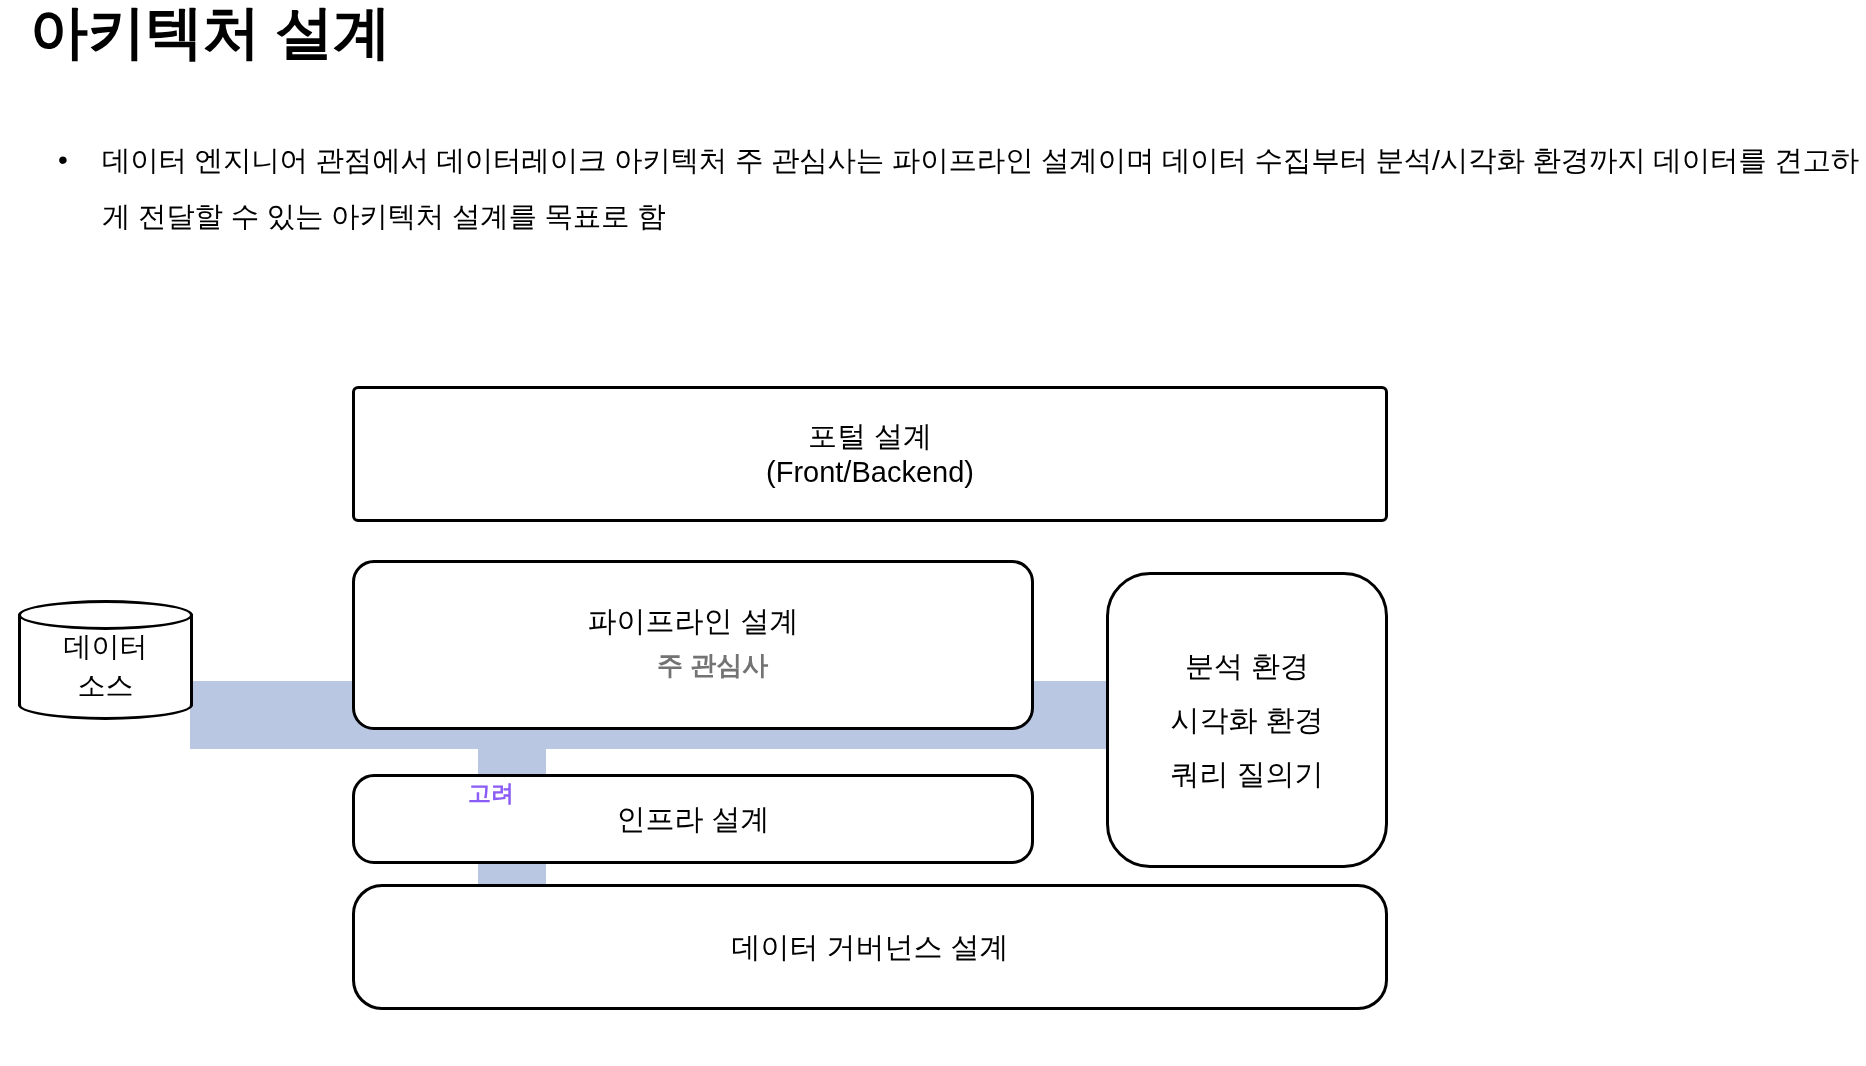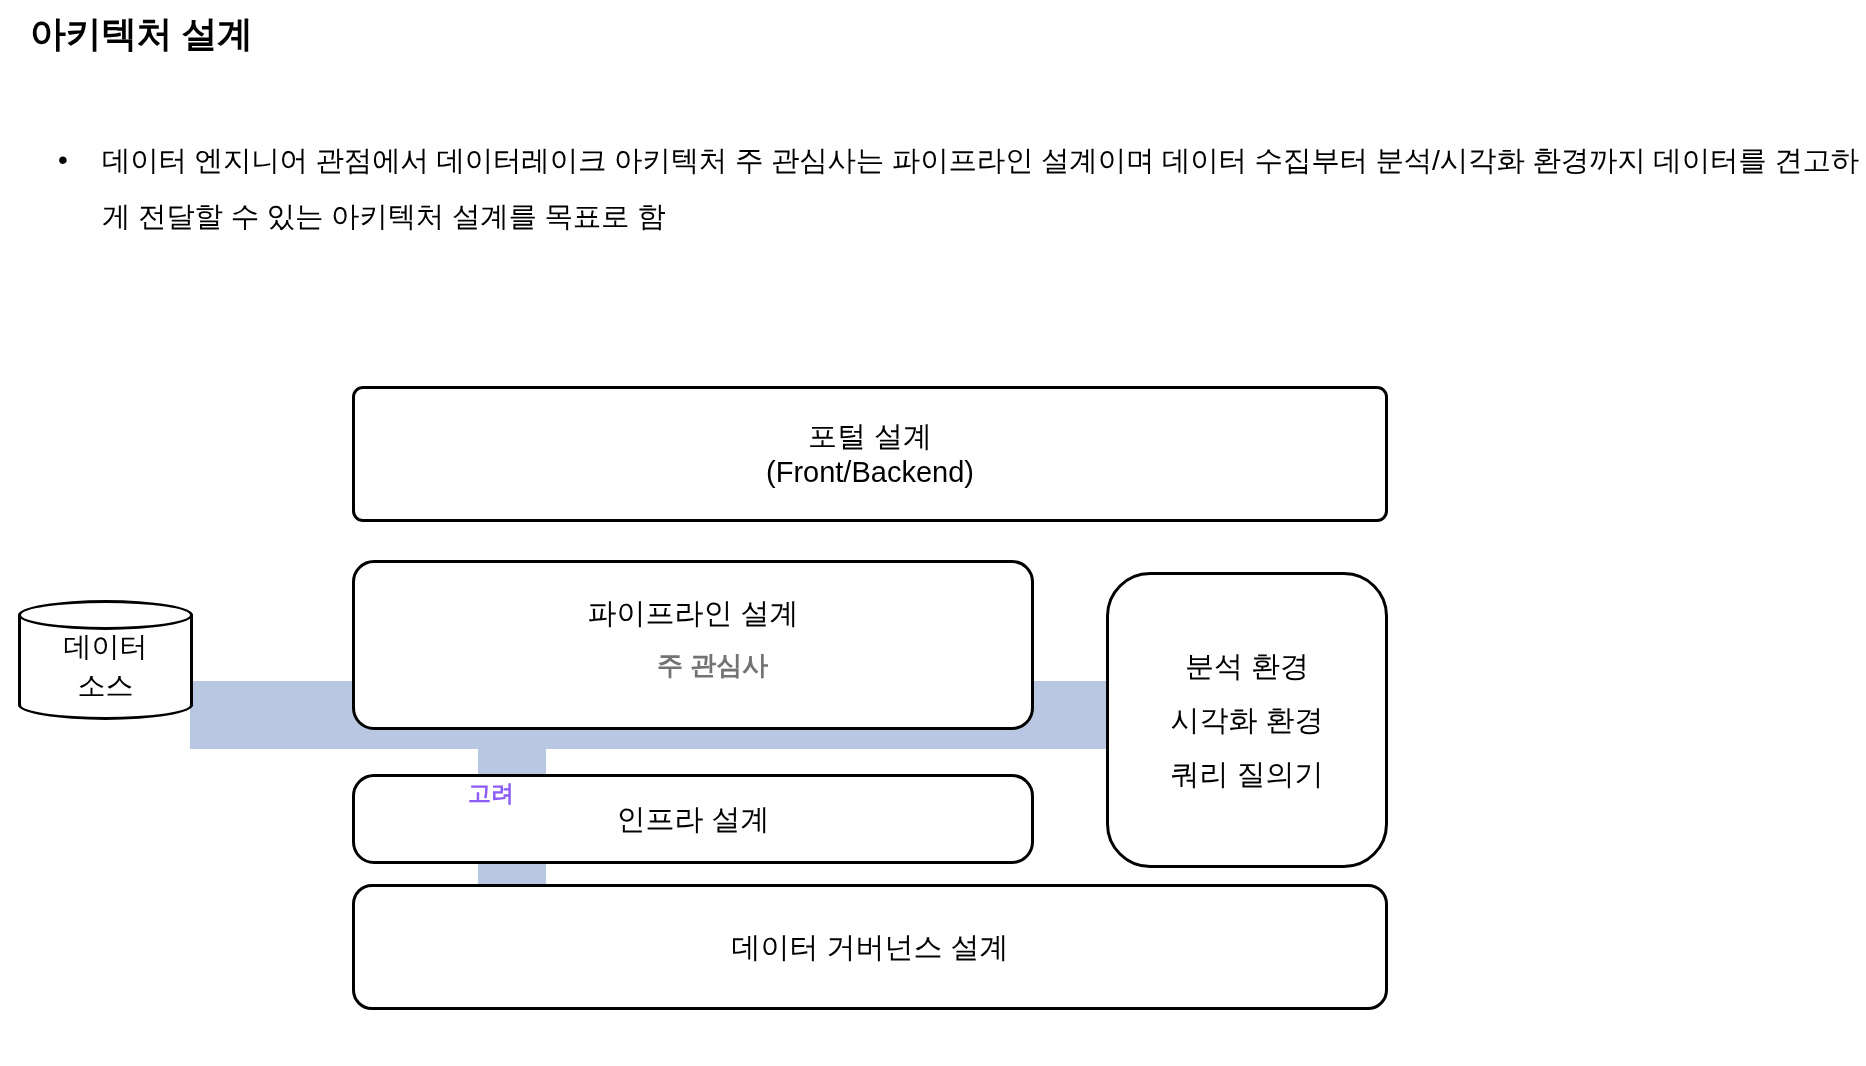--- a/index.html
+++ b/index.html
@@ -14,22 +14,22 @@
     position: relative;
     overflow: hidden;
     font-family: "Liberation Sans", "DejaVu Sans", sans-serif;
     color: #000000;
   }
 
   
   .slide-title {
     position: absolute;
     left: 30px;
-    top: 14px;
-    font-size: 36px;
+    top: 0;
+    font-size: 58px;
     font-weight: bold;
     letter-spacing: -0.5px;
     line-height: 1.1;
     white-space: nowrap;
   }
 
   
   .bullet-row {
     position: absolute;
     left: 52px;
@@ -77,51 +77,51 @@
     line-height: 1.25;
     z-index: 3;
   }
 
   
   .node-portal {
     left: 352px;
     top: 386px;
     width: 1036px;
     height: 136px;
-    border-radius: 11px;
+    border-radius: 6px;
   }
   .node-portal .line2 { }
 
   
   .node-pipeline {
     left: 352px;
     top: 560px;
     width: 682px;
     height: 170px;
     border-radius: 22px;
     justify-content: flex-start;
-    padding-top: 32px;
+    padding-top: 40px;
   }
 
   
   .node-infra {
     left: 352px;
     top: 774px;
     width: 682px;
     height: 90px;
     border-radius: 22px;
   }
 
   
   .node-governance {
     left: 352px;
     top: 884px;
     width: 1036px;
     height: 126px;
-    border-radius: 20px;
+    border-radius: 30px;
   }
 
   
   .node-analytics {
     left: 1106px;
     top: 572px;
     width: 282px;
     height: 296px;
     border-radius: 44px;
     z-index: 4;

